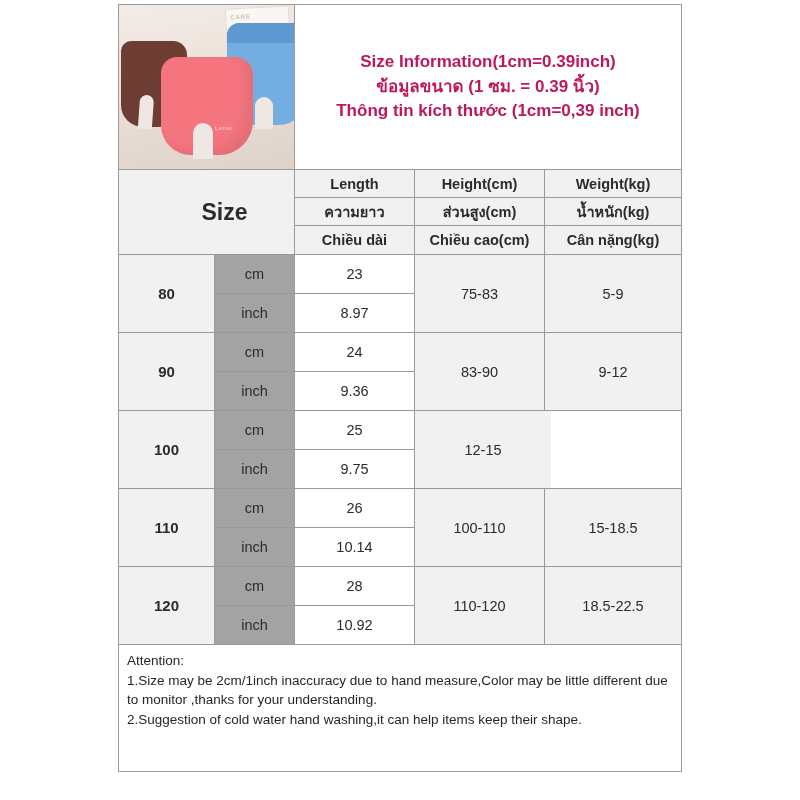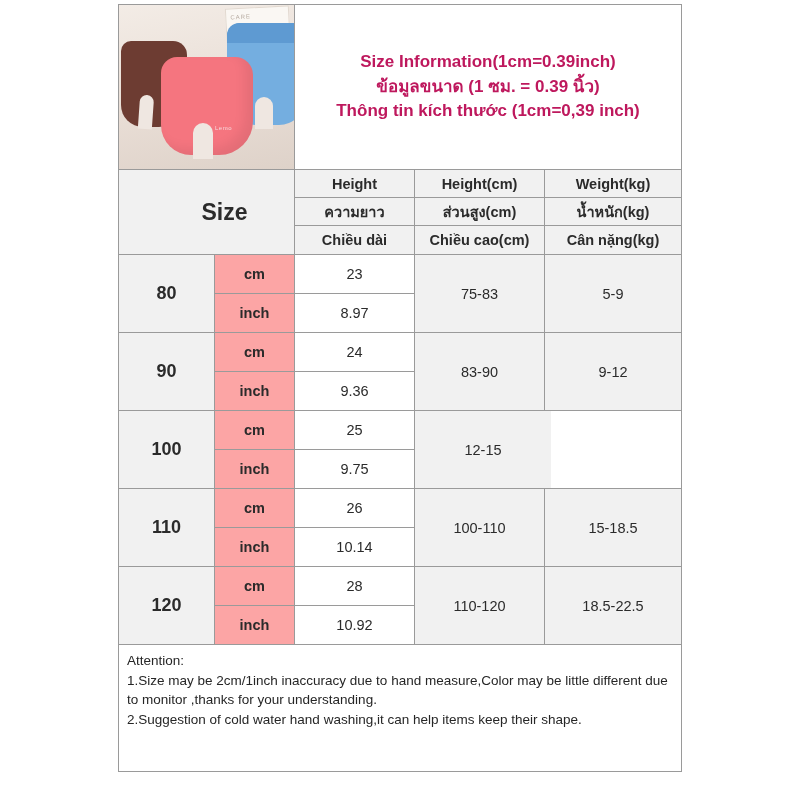--- a/index.html
+++ b/index.html
@@ -225,40 +225,40 @@
     padding-left: 36px;
   }
   .size-label {
     width: 96px;
     box-sizing: border-box;
     border-right: 1px solid #9a9a9a;
     display: flex;
     align-items: center;
     justify-content: center;
     font-weight: bold;
-    font-size: 18px;
+    font-size: 15px;
     background: #f1f1f1;
   }
   .unit-col {
     width: 80px;
     box-sizing: border-box;
     border-right: 1px solid #9a9a9a;
     display: flex;
     flex-direction: column;
   }
   .unit-col .u {
     height: 38.5px;
     display: flex;
     align-items: center;
     justify-content: center;
-    font-weight: bold;
+    font-weight: normal;
     font-size: 14.5px;
     border-bottom: 1px solid #9a9a9a;
     box-sizing: border-box;
-    background: #fca5a5;
+    background: #a3a3a3;
   }
   .unit-col .u:last-child { border-bottom: none; }
   .val-col {
     width: 120px;
     box-sizing: border-box;
     border-right: 1px solid #9a9a9a;
     display: flex;
     flex-direction: column;
   }
   .val-col .v {
@@ -310,21 +310,21 @@
         <div>ข้อมูลขนาด (1 ซม. = 0.39 นิ้ว)</div>
         <div>Thông tin kích thước (1cm=0,39 inch)</div>
       </div>
     </div>
 
     <div class="table">
       <div class="row">
         <div class="size-head">Size</div>
 
         <div class="head-stack c-length">
-          <div class="hl">Height</div>
+          <div class="hl">Length</div>
           <div class="hl">ความยาว</div>
           <div class="hl">Chiều dài</div>
         </div>
 
         <div class="head-stack c-height">
           <div class="hl">Height(cm)</div>
           <div class="hl">ส่วนสูง(cm)</div>
           <div class="hl">Chiều cao(cm)</div>
         </div>
 

